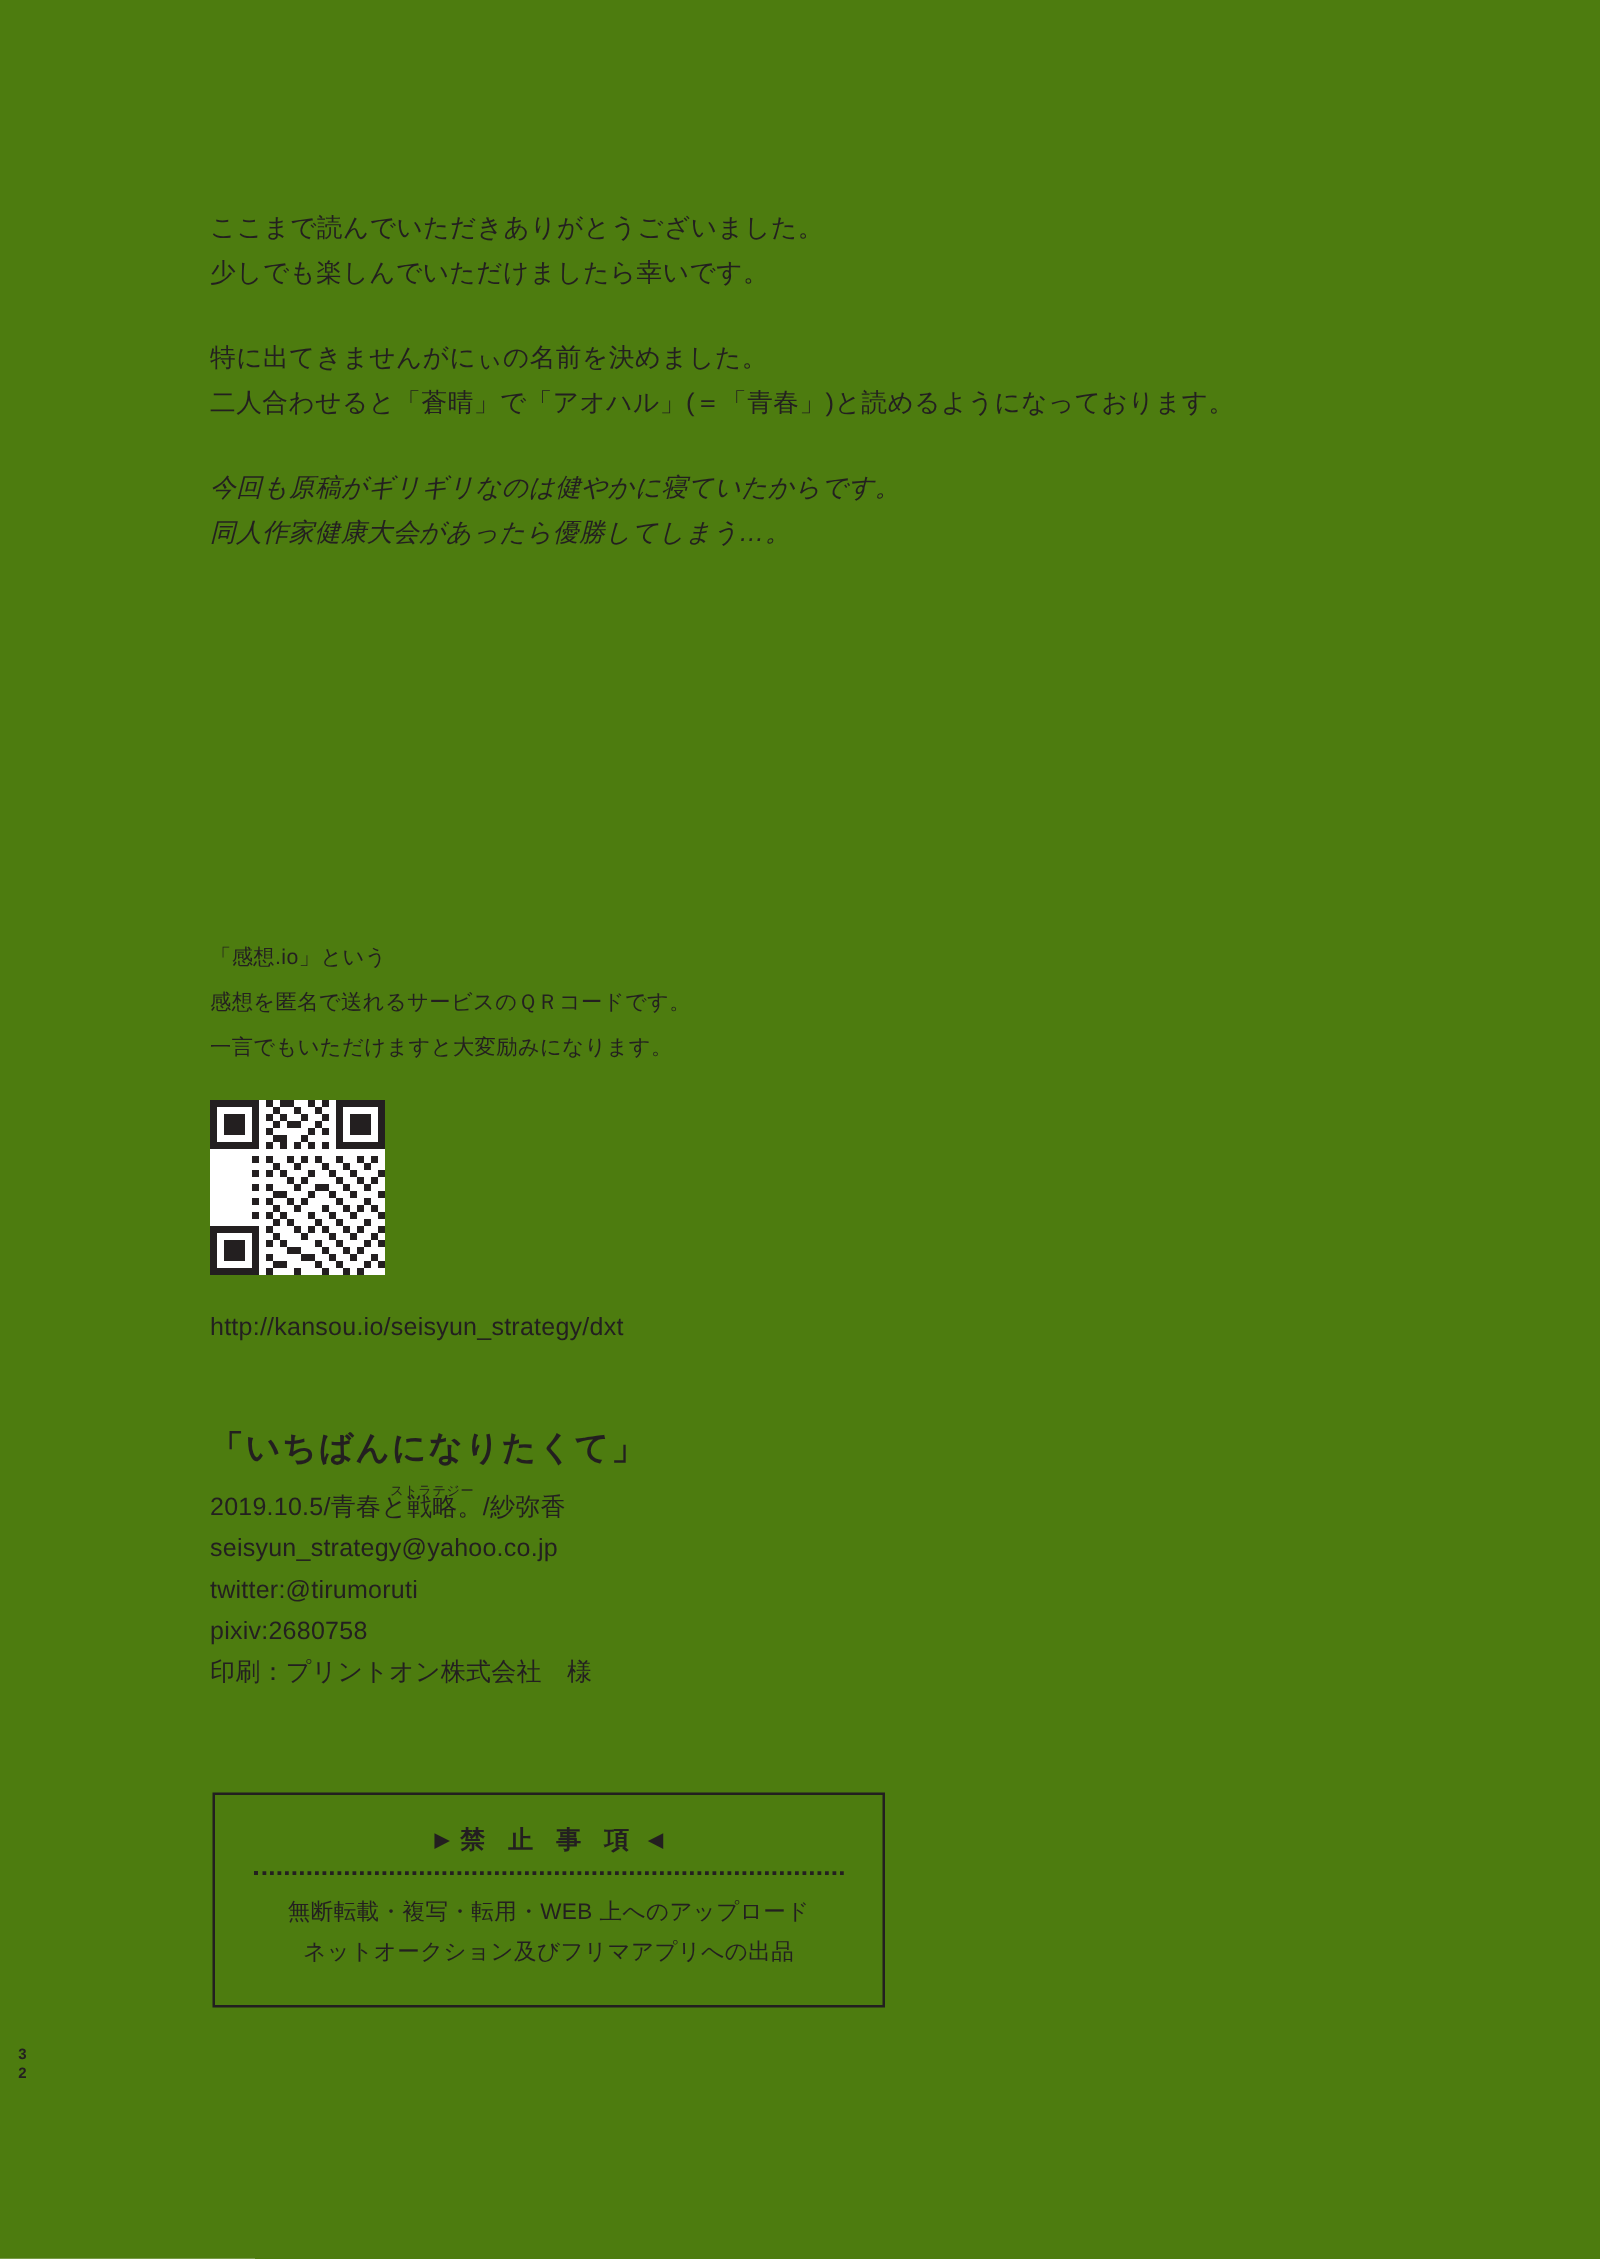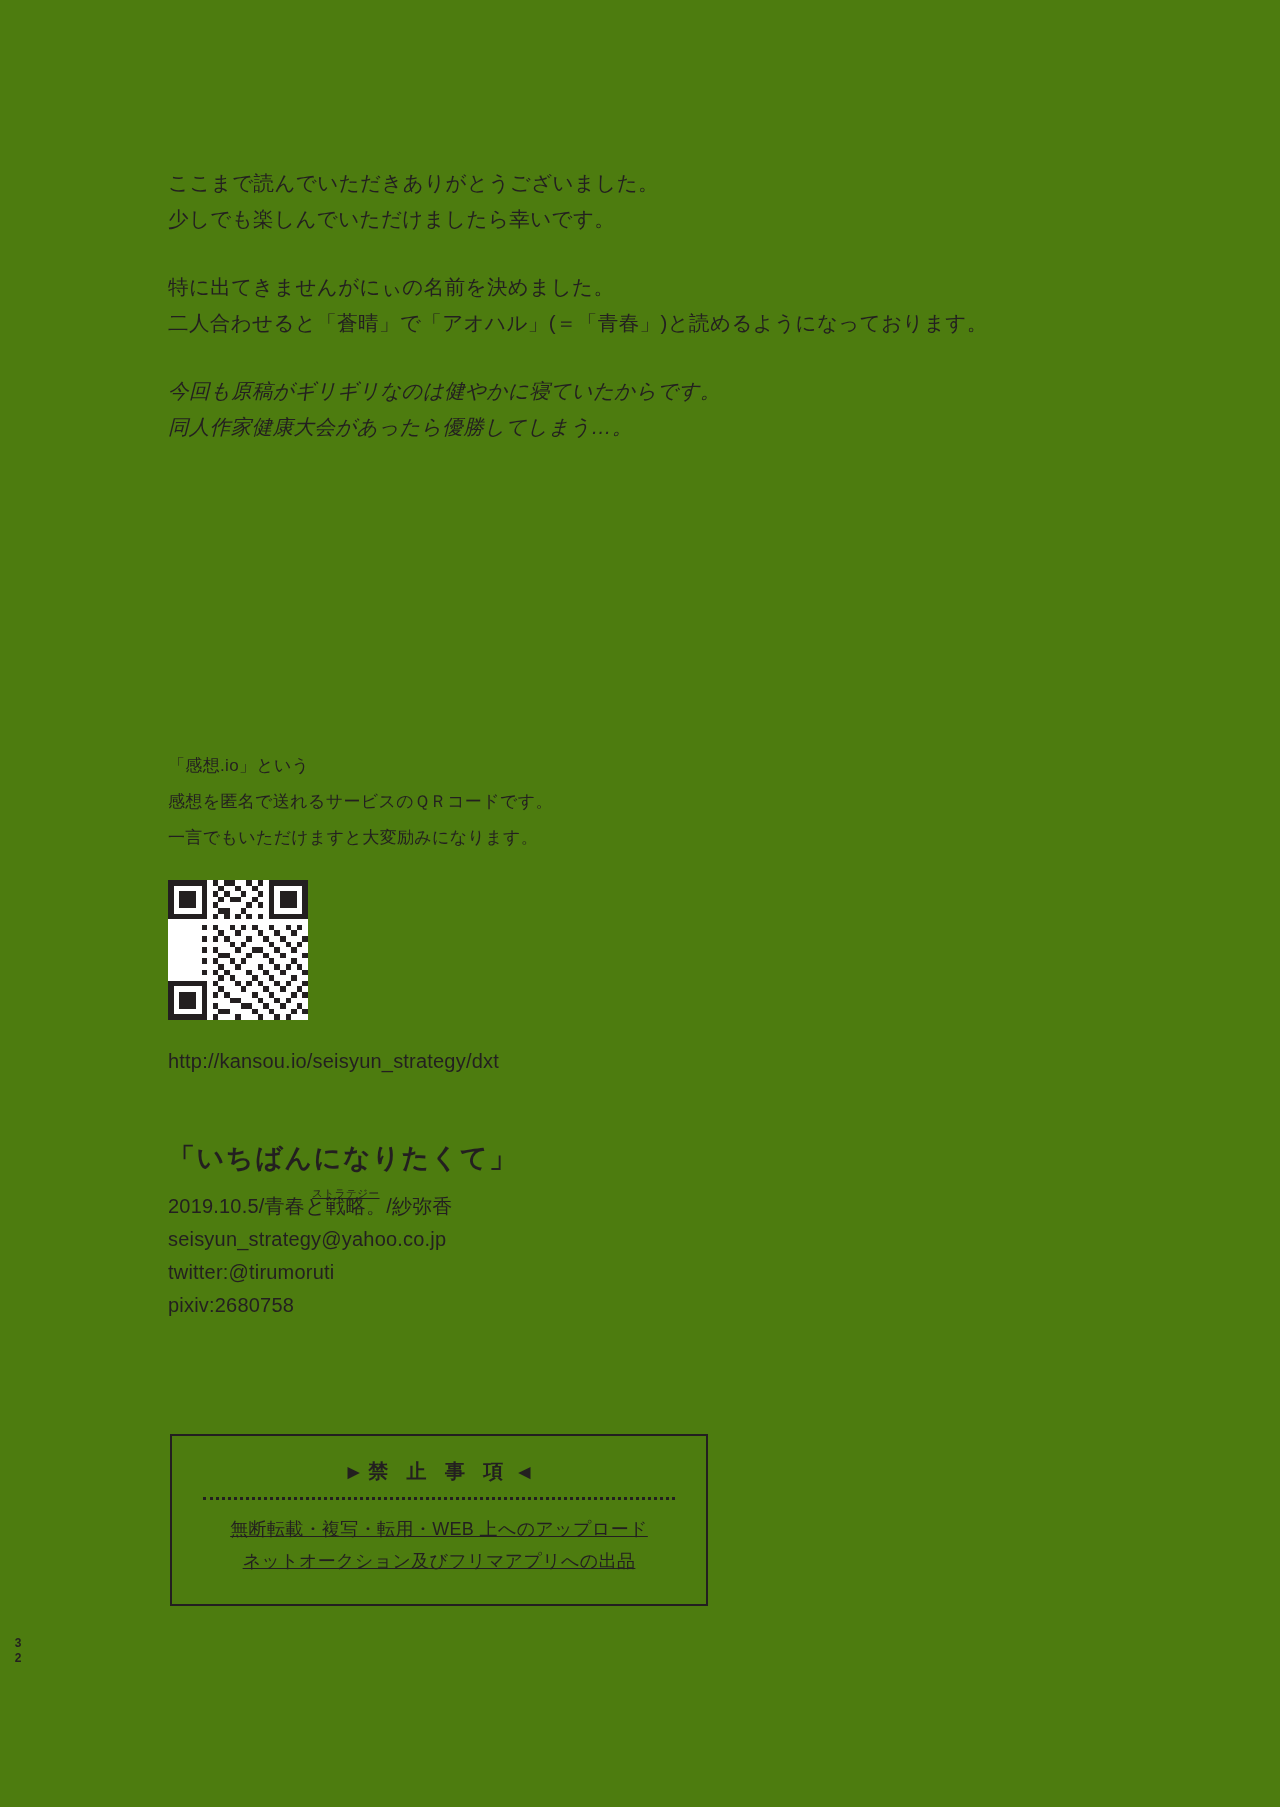--- a/index.html
+++ b/index.html
@@ -89,21 +89,20 @@
   }
   .ruby-text {
     position: absolute;
     left: 50%;
     transform: translateX(-50%);
     top: -13px;
     font-size: 10.5px;
     letter-spacing: 0.05em;
     white-space: nowrap;
     color: #231f20;
-    text-decoration: underline;
   }
 
   
   .prohibit-box {
     position: absolute;
     left: 170px;
     top: 1434px;
     width: 538px;
     height: 172px;
     border: 2px solid #231f20;
@@ -129,21 +128,20 @@
     margin: 12px 0 13px 0;
     border-top: 3px dotted #231f20;
     height: 0;
   }
   .prohibit-line {
     font-size: 18px;
     line-height: 32px;
     letter-spacing: 0.02em;
     color: #231f20;
     text-align: left;
-    text-decoration: underline;
   }
 
   
   .page-number {
     position: absolute;
     left: 10px;
     top: 1636px;
     font-size: 12px;
     font-weight: bold;
     line-height: 15px;
@@ -338,20 +336,21 @@
   </div>
 
   <div class="colophon">
     <div class="colophon-title">「いちばんになりたくて」</div>
     <div class="colophon-line">
       <span>2019.10.5/青春と</span><span class="ruby-wrap"><span class="ruby-text">ストラテジー</span><span>戦略</span></span><span>。/紗弥香</span>
     </div>
     <div class="colophon-line">seisyun_strategy@yahoo.co.jp</div>
     <div class="colophon-line">twitter:@tirumoruti</div>
     <div class="colophon-line">pixiv:2680758</div>
+    <div class="colophon-line">印刷：プリントオン株式会社　様</div>
   </div>
 
   <div class="prohibit-box">
     <div class="prohibit-head">
       <span class="tri">▶</span>
       <span>禁 止 事 項</span>
       <span class="tri">◀</span>
     </div>
     <div class="dotted"></div>
     <div class="prohibit-line">無断転載・複写・転用・WEB 上へのアップロード</div>

